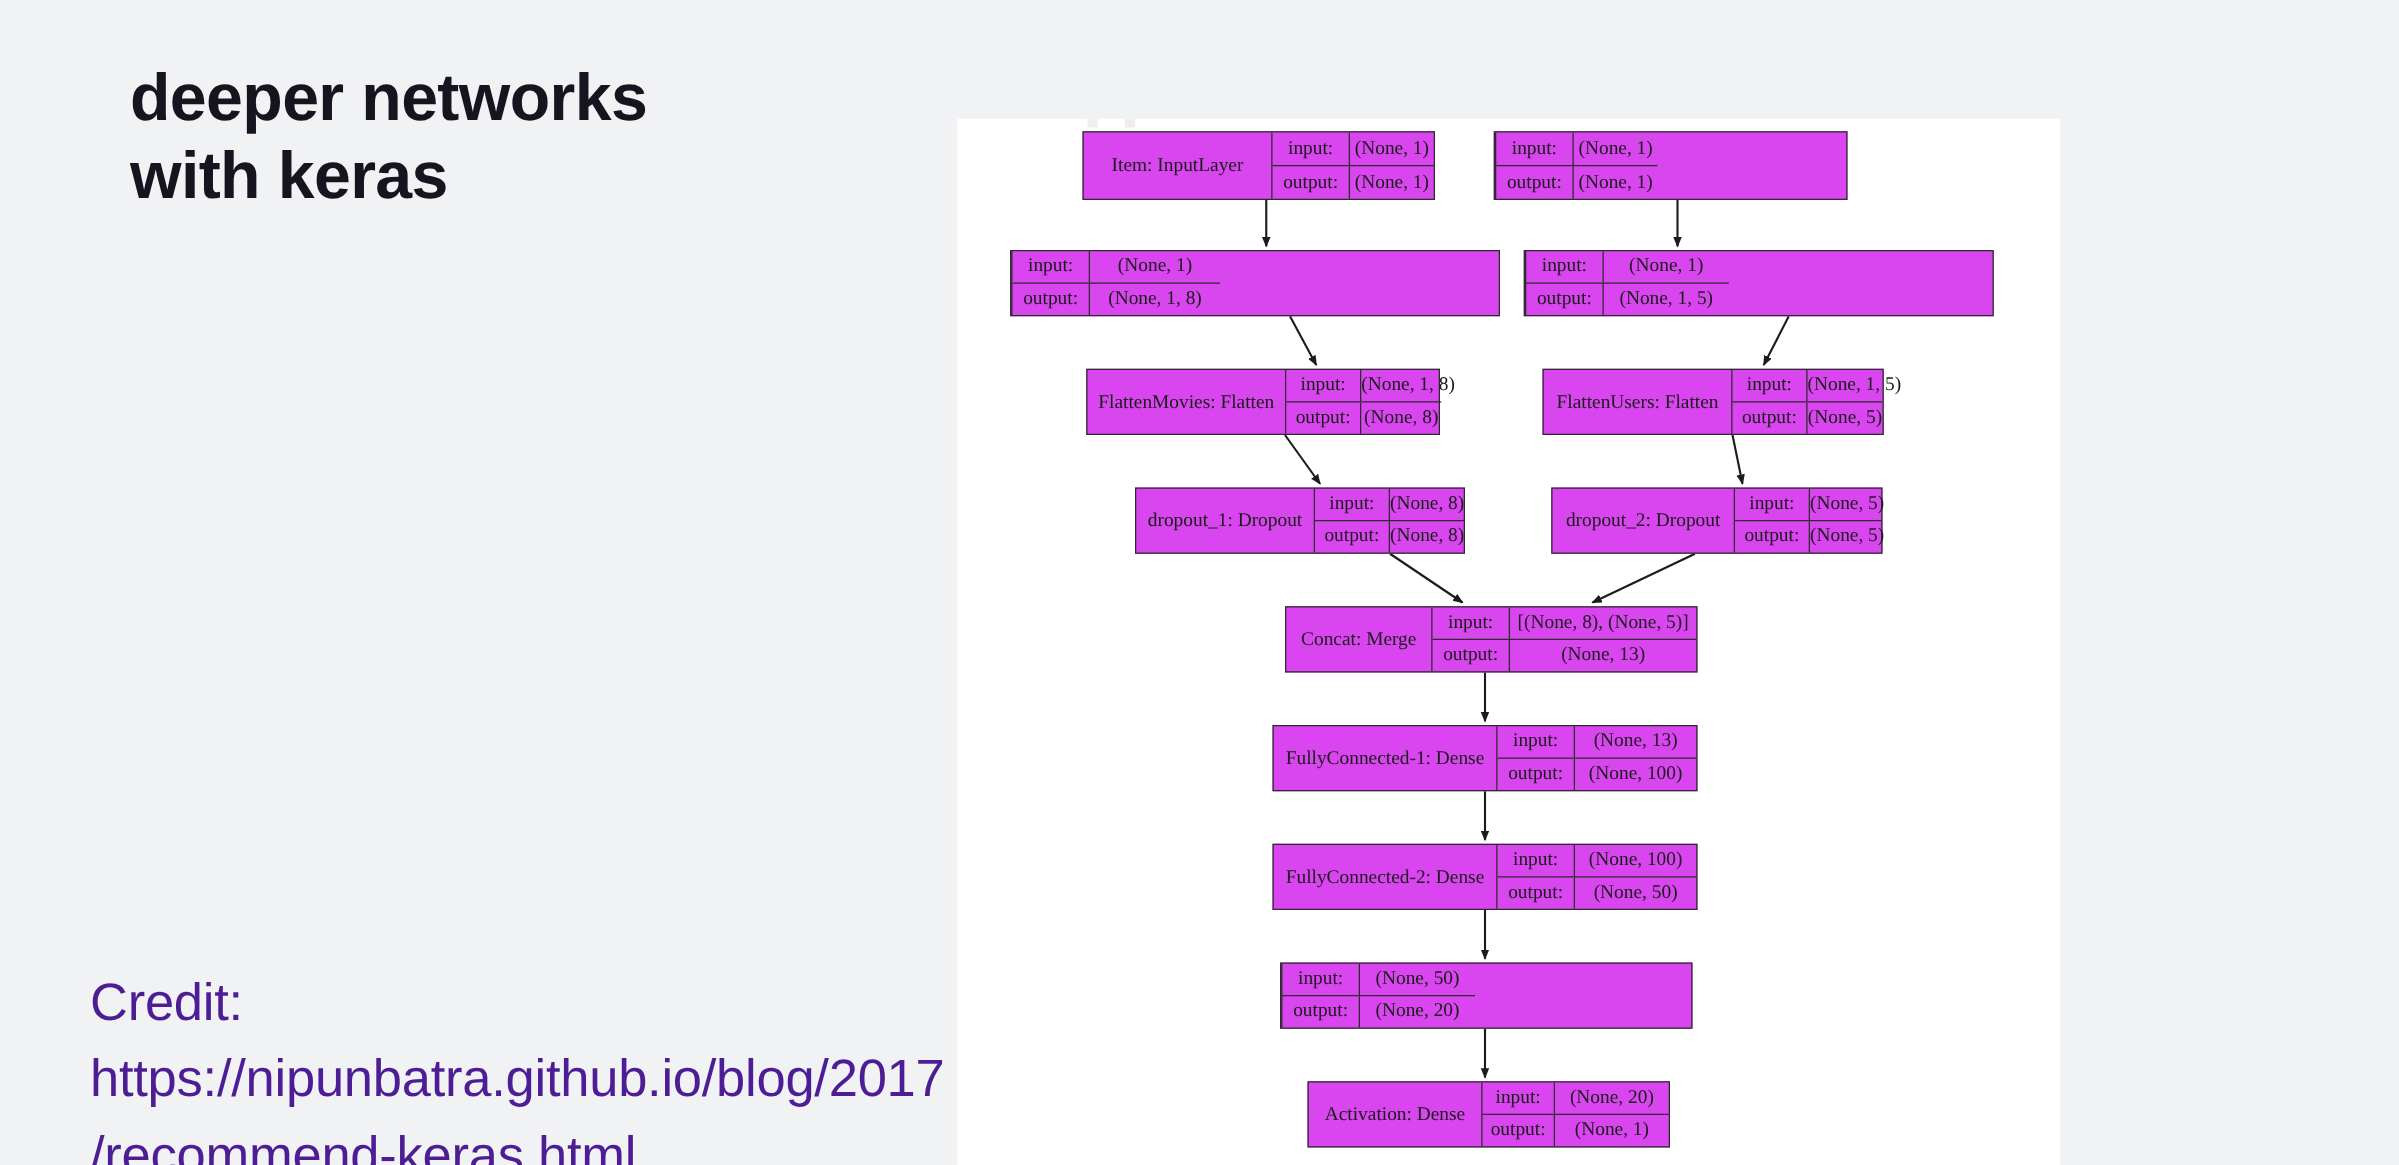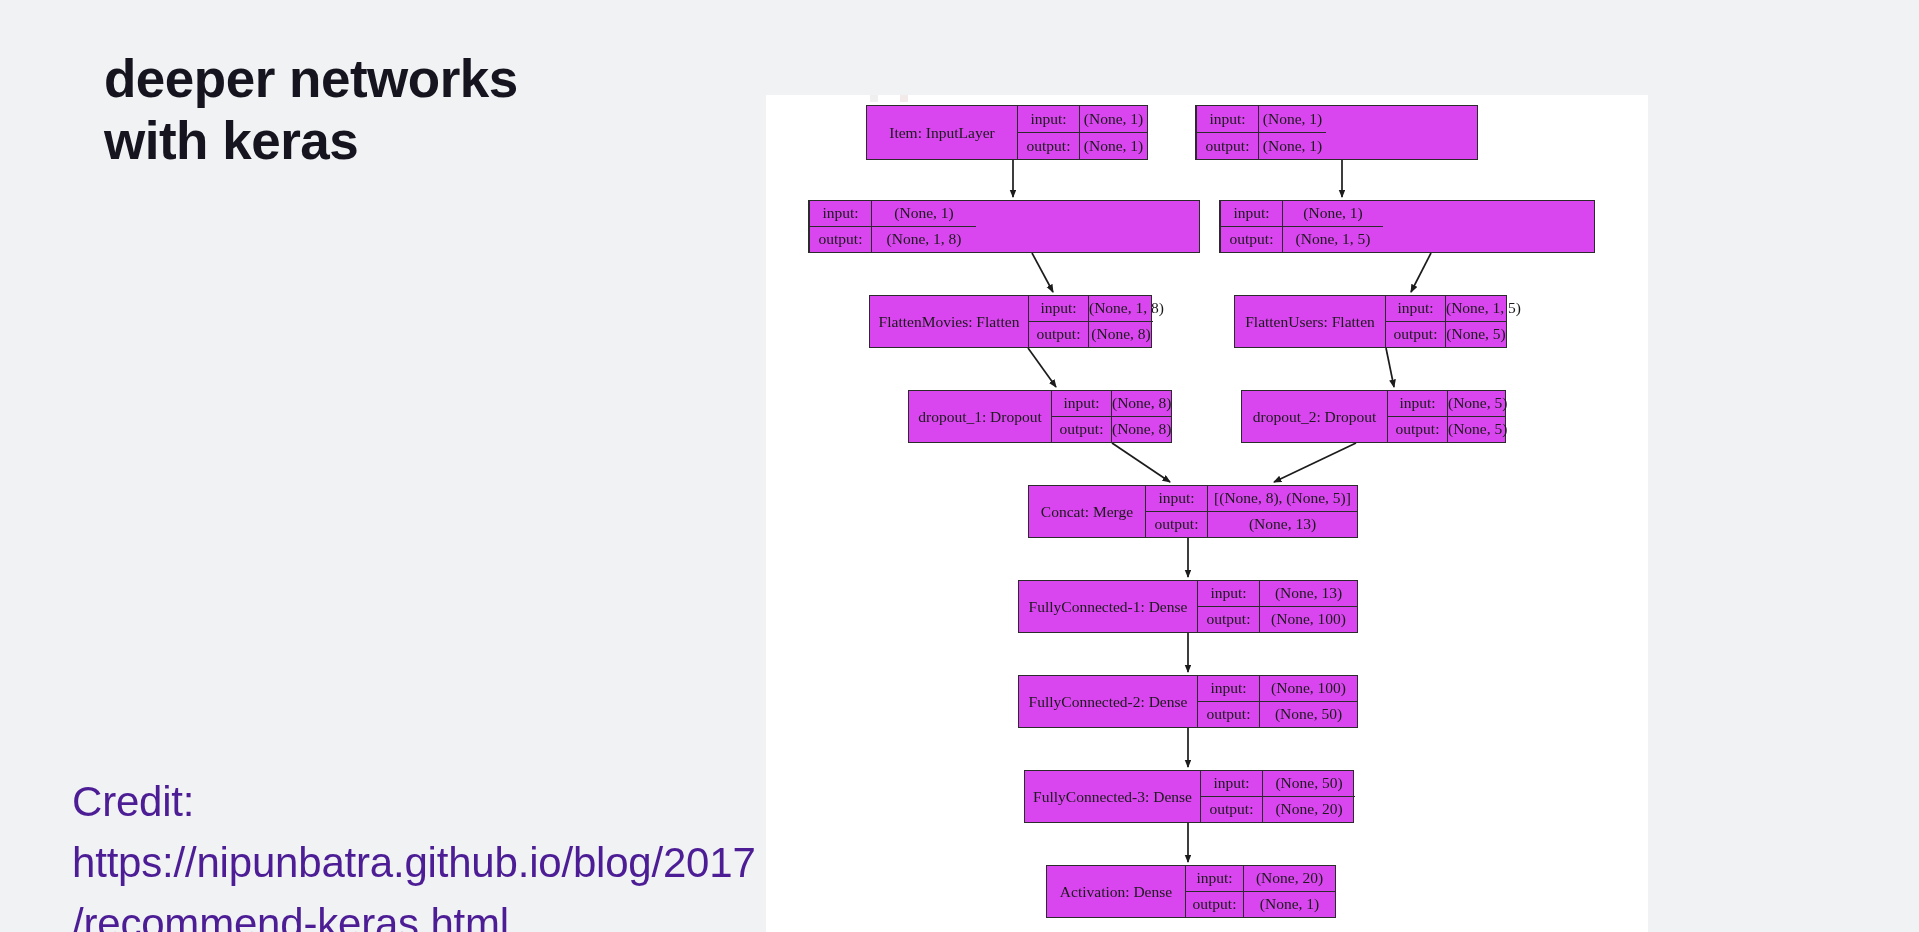--- a/index.html
+++ b/index.html
@@ -324,21 +324,20 @@
               <div class="io-key" style="width: 62px;">input:</div>
               <div class="io-val">(None, 100)</div>
             </div>
             <div class="io-row bottom">
               <div class="io-key" style="width: 62px;">output:</div>
               <div class="io-val">(None, 50)</div>
             </div>
           </div>
         </div>
         <div class="node" style="left: 258px; top: 675px; width: 330px; height: 53px;">
-          <div class="node-name" style="width: 175px;">FullyConnected-3: Dense</div>
           <div class="node-io" style="width: 155px;">
             <div class="io-row top">
               <div class="io-key" style="width: 62px;">input:</div>
               <div class="io-val">(None, 50)</div>
             </div>
             <div class="io-row bottom">
               <div class="io-key" style="width: 62px;">output:</div>
               <div class="io-val">(None, 20)</div>
             </div>
           </div>

